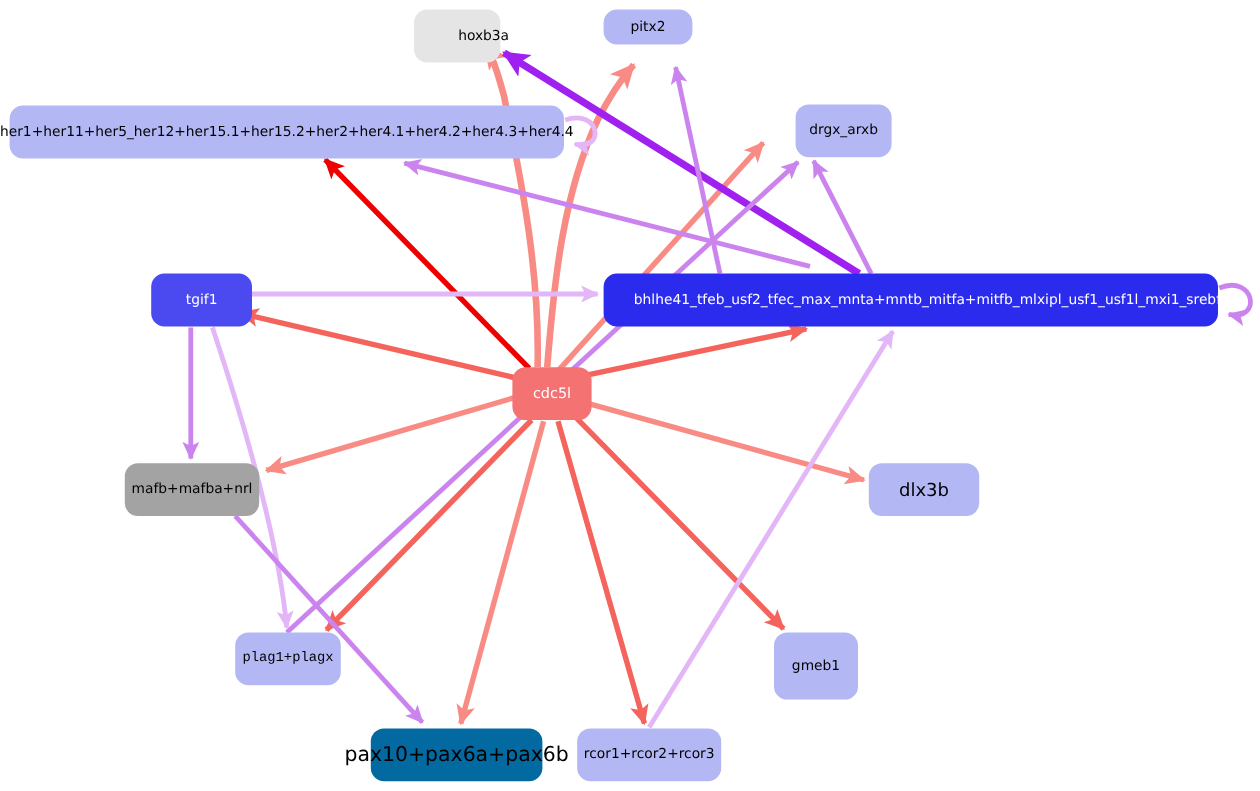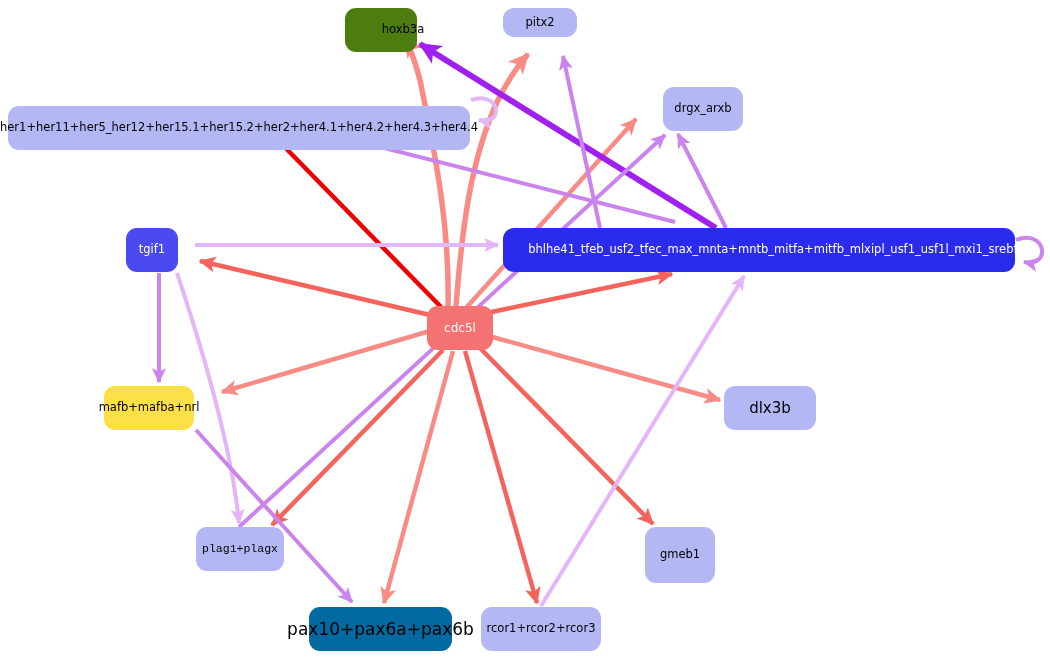--- a/index.html
+++ b/index.html
@@ -85,42 +85,42 @@
       <path d="M 1016 240 C 1046 228 1052 268 1024 262" fill="none" stroke="#cb84ee" stroke-width="4" stroke-linecap="butt" marker-end="url(#arrow-cb84ee)"></path>
       <path d="M 471 100 C 500 90 505 126 479 120" fill="none" stroke="#e2b6f7" stroke-width="4" stroke-linecap="butt" marker-end="url(#arrow-e2b6f7)"></path>
       <path d="M 195 245 L 498 245" fill="none" stroke="#e2b6f7" stroke-width="4" stroke-linecap="butt" marker-end="url(#arrow-e2b6f7)"></path>
       <path d="M 159 273 L 159 382" fill="none" stroke="#cb84ee" stroke-width="4" stroke-linecap="butt" marker-end="url(#arrow-cb84ee)"></path>
       <path d="M 177 273 C 206 360 232 450 239 523" fill="none" stroke="#e2b6f7" stroke-width="4" stroke-linecap="butt" marker-end="url(#arrow-e2b6f7)"></path>
       <path d="M 196 430 L 352 602" fill="none" stroke="#cb84ee" stroke-width="4" stroke-linecap="butt" marker-end="url(#arrow-cb84ee)"></path>
       <path d="M 541 606 L 744 276" fill="none" stroke="#e2b6f7" stroke-width="4" stroke-linecap="butt" marker-end="url(#arrow-e2b6f7)"></path>
       <path d="M 239 527 L 665 135" fill="none" stroke="#cb84ee" stroke-width="4" stroke-linecap="butt" marker-end="url(#arrow-cb84ee)"></path>
     </svg>
   <div id="node-layer">
-      <div class="node" style="left: 345px; top: 8px; width: 72px; height: 44px; background: #4d7c0f; color: rgb(0, 0, 0); font-size: 11.5px; padding-left: 44px;">
+      <div class="node" style="left: 345px; top: 8px; width: 72px; height: 44px; background: #e5e5e5; color: rgb(0, 0, 0); font-size: 11.5px; padding-left: 44px;">
         <span class="node-label">hoxb3a</span>
       </div>
       <div class="node" style="left: 503px; top: 8px; width: 74px; height: 29px; background: rgb(179, 184, 245); color: rgb(0, 0, 0); font-size: 11.5px;">
         <span class="node-label">pitx2</span>
       </div>
-      <div class="node" style="left: 8px; top: 88px; width: 462px; height: 44px; background: rgb(179, 184, 245); color: rgb(0, 0, 0); font-size: 11.5px; margin-top: 18px;">
+      <div class="node" style="left: 8px; top: 88px; width: 462px; height: 44px; background: rgb(179, 184, 245); color: rgb(0, 0, 0); font-size: 11.5px;">
         <span class="node-label">her1+her11+her5_her12+her15.1+her15.2+her2+her4.1+her4.2+her4.3+her4.4</span>
       </div>
       <div class="node" style="left: 641px; top: 87px; width: 80px; height: 44px; background: rgb(179, 184, 245); color: rgb(0, 0, 0); font-size: 11.5px; margin-left: 22px;">
         <span class="node-label">drgx_arxb</span>
       </div>
-      <div class="node" style="left: 126px; top: 228px; width: 52px; height: 44px; background: rgb(74, 74, 240); color: rgb(255, 255, 255); font-size: 11.5px;">
+      <div class="node" style="left: 126px; top: 228px; width: 84px; height: 44px; background: rgb(74, 74, 240); color: rgb(255, 255, 255); font-size: 11.5px;">
         <span class="node-label">tgif1</span>
       </div>
       <div class="node" style="left: 503px; top: 228px; width: 512px; height: 44px; background: rgb(43, 43, 238); color: rgb(255, 255, 255); font-size: 11.5px; padding-left: 35px;">
         <span class="node-label">bhlhe41_tfeb_usf2_tfec_max_mnta+mntb_mitfa+mitfb_mlxipl_usf1_usf1l_mxi1_srebf1</span>
       </div>
       <div class="node" style="left: 427px; top: 306px; width: 66px; height: 44px; background: rgb(244, 114, 114); color: rgb(255, 255, 255); font-size: 12px;">
         <span class="node-label">cdc5l</span>
       </div>
-      <div class="node" style="left: 104px; top: 386px; width: 90px; height: 44px; background: #fde047; color: rgb(0, 0, 0); font-size: 11.5px;">
+      <div class="node" style="left: 104px; top: 386px; width: 112px; height: 44px; background: #a3a3a3; color: rgb(0, 0, 0); font-size: 11.5px;">
         <span class="node-label">mafb+mafba+nrl</span>
       </div>
       <div class="node" style="left: 724px; top: 386px; width: 92px; height: 44px; background: rgb(179, 184, 245); color: rgb(0, 0, 0); font-size: 15px;">
         <span class="node-label">dlx3b</span>
       </div>
       <div class="node" style="left: 196px; top: 527px; width: 88px; height: 44px; background: rgb(179, 184, 245); color: rgb(0, 0, 0); font-size: 11.5px; font-family: Liberation Mono, monospace;">
         <span class="node-label">plag1+plagx</span>
       </div>
       <div class="node" style="left: 645px; top: 527px; width: 70px; height: 56px; background: rgb(179, 184, 245); color: rgb(0, 0, 0); font-size: 11.5px;">
         <span class="node-label">gmeb1</span>

